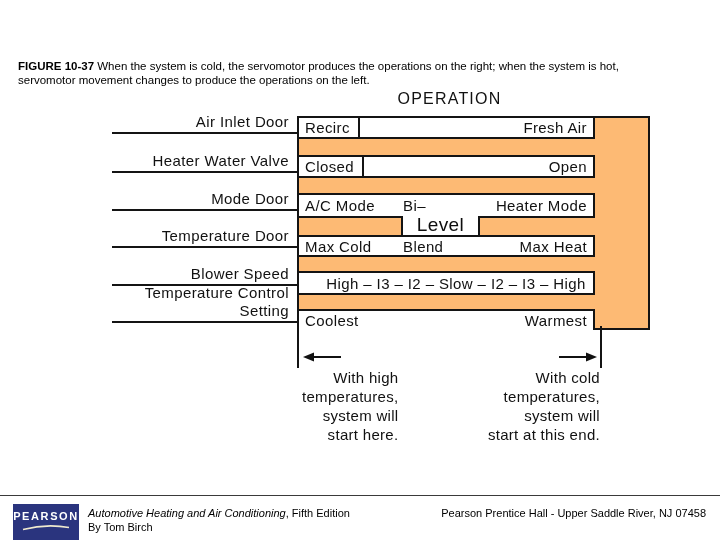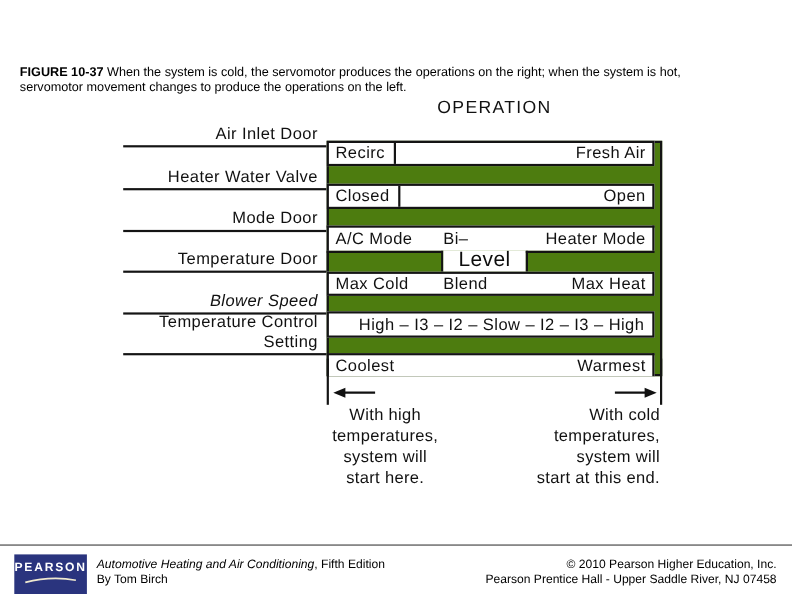--- a/index.html
+++ b/index.html
@@ -22,22 +22,22 @@
     text-align:right; padding:0 8px 1px 0;
     font-size:15px; letter-spacing:0.4px; color:#111;
     line-height:18px;
   }
   
   .op-title {
     position:absolute; left:297px; top:90px; width:305px; height:20px;
     text-align:center; font-size:16px; letter-spacing:1.2px; color:#111;
   }
   .tbl {
-    position:absolute; left:297px; top:128px; width:305px; height:214px;
-    background:#4d7c0f; border:2px solid #141414;
+    position:absolute; left:297px; top:116px; width:353px; height:214px;
+    background:#fdba74; border:2px solid #141414;
   }
   .trow {
     position:absolute; left:-2px; width:298px; background:#ffffff;
     border:2px solid #141414; font-size:15px; letter-spacing:0.4px;
     color:#111; display:flex; align-items:center;
   }
   .trow .lcell { padding-left:6px; }
   .trow .rcell { margin-left:auto; padding-right:6px; }
   .ccell { position:absolute; left:104px; width:75px; text-align:left; }
   .divider { border-right:2px solid #141414; align-self:stretch; display:flex; align-items:center; }
@@ -47,21 +47,21 @@
   .tbl-ext {
     position:absolute; left:297px; top:326px; width:305px; height:42px;
     border-left:2px solid #141414; border-right:2px solid #141414;
   }
   .arrow-left  { position:absolute; left:302px; top:350px; }
   .arrow-right { position:absolute; left:558px; top:350px; }
   .note {
     position:absolute; top:368px; font-size:15px; letter-spacing:0.3px;
     line-height:19px; color:#111;
   }
-  .note-left  { left:302px; text-align:center; }
+  .note-left  { left:302px; text-align:right; }
   .note-right { left:440px; width:160px; text-align:right; }
   
   .footer-rule { position:absolute; left:0; top:495px; width:720px; border-top:1px solid #3a3a3a; }
   .pearson-logo {
     position:absolute; left:13px; top:504px; width:66px; height:36px;
     background:#2a347e; text-align:center;
   }
   .pearson-logo .ptext {
     display:block; margin-top:6px; color:#ffffff; font-size:11px;
     letter-spacing:1.6px; font-weight:bold;
@@ -81,21 +81,21 @@
     <span>When the system is cold, the servomotor produces the operations on the right; when the system is hot,</span><br>
     <span>servomotor movement changes to produce the operations on the left.</span>
   </div>
 
   <div class="op-title">OPERATION</div>
 
   <div class="row-label" style="top:113px;">Air Inlet Door</div>
   <div class="row-label" style="top:152px;">Heater Water Valve</div>
   <div class="row-label" style="top:190px;">Mode Door</div>
   <div class="row-label" style="top:227px;">Temperature Door</div>
-  <div class="row-label" style="top:265px;font-style:italic;">Blower Speed</div>
+  <div class="row-label" style="top:265px;">Blower Speed</div>
   <div class="row-label" style="top:284px;">
     <span>Temperature Control</span><br>
     <span>Setting</span>
   </div>
 
   <div class="tbl">
 
     <div class="trow" style="top:-2px; height:23px;">
       <span class="lcell divider" style="width:61px;">
           <span>Recirc</span>
@@ -172,17 +172,16 @@
       <path d="M3 6.5 Q 26 0.5 49 4.5" stroke="#efe9cf" stroke-width="1.6" fill="none"></path>
     </svg>
   </div>
 
   <div class="book-info">
     <div><span class="ital">Automotive Heating and Air Conditioning</span><span>, Fifth Edition</span></div>
     <div>By Tom Birch</div>
   </div>
 
   <div class="copyright">
-    <div>© 2010 Pearson Higher Education, Inc.</div>
     <div>Pearson Prentice Hall - Upper Saddle River, NJ 07458</div>
   </div>
 
 </div>
 
 </body></html>

